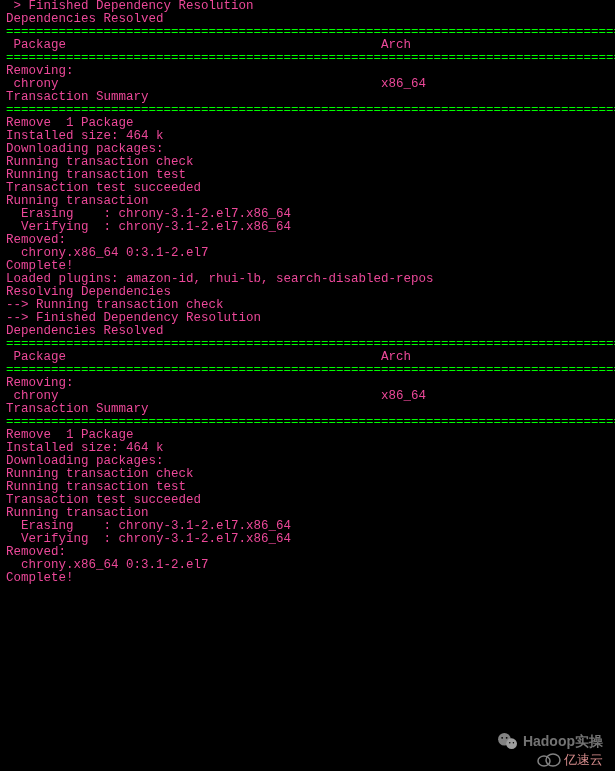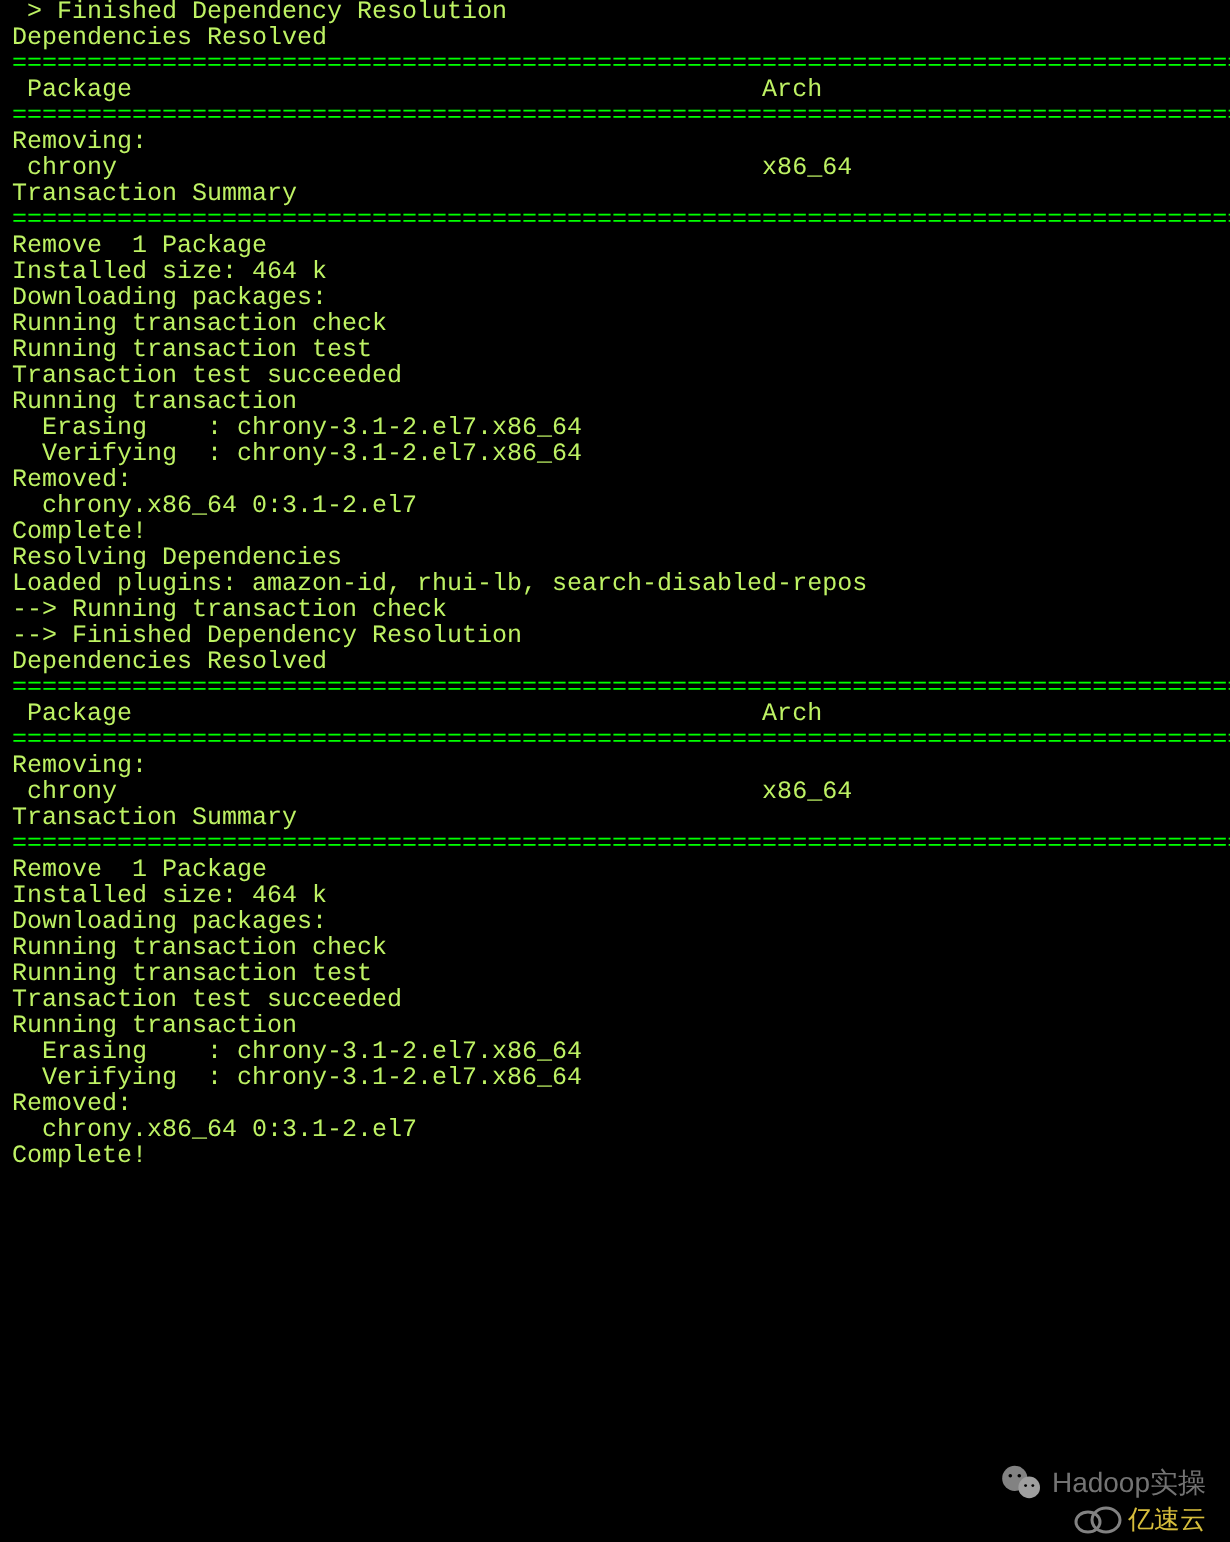--- a/index.html
+++ b/index.html
@@ -15,48 +15,49 @@
       font-size: 12.5px;
       line-height: 13px;
       color: #00ff00;
       overflow: hidden;
       position: relative;
       padding-left: 6px;
       padding-top: 0px;
     }
     .terminal-line {
       white-space: pre;
-      color: #bef264;
+      color: #ec4899;
     }
     .separator {
       white-space: nowrap;
       overflow: hidden;
       color: #00ff00;
       letter-spacing: 0;
     }
     .watermark-top {
       position: absolute;
       right: 12px;
       top: 732px;
       display: flex;
       align-items: center;
       gap: 4px;
       color: #888888;
       font-family: 'Microsoft YaHei', Arial, sans-serif;
       font-size: 14px;
       opacity: 0.85;
+      font-weight: bold;
     }
     .watermark-bottom {
       position: absolute;
       right: 12px;
       top: 751px;
       display: flex;
       align-items: center;
       gap: 2px;
-      color: #fde047;
+      color: #fca5a5;
       font-family: 'Microsoft YaHei', Arial, sans-serif;
       font-size: 13px;
       opacity: 0.85;
       text-align: right;
     }
     .wm-icon {
       display: inline-flex;
       align-items: center;
     }
     .wm-icon svg {
@@ -87,22 +88,22 @@
   <div class="terminal-line">Running transaction test</div>
   <div class="terminal-line">Transaction test succeeded</div>
   <div class="terminal-line">Running transaction</div>
   <div class="terminal-line">  Erasing    : chrony-3.1-2.el7.x86_64</div>
   <div class="terminal-line">  Verifying  : chrony-3.1-2.el7.x86_64</div>
   <div class="terminal-line"></div>
   <div class="terminal-line">Removed:</div>
   <div class="terminal-line">  chrony.x86_64 0:3.1-2.el7</div>
   <div class="terminal-line"></div>
   <div class="terminal-line">Complete!</div>
+  <div class="terminal-line">Loaded plugins: amazon-id, rhui-lb, search-disabled-repos</div>
   <div class="terminal-line">Resolving Dependencies</div>
-  <div class="terminal-line">Loaded plugins: amazon-id, rhui-lb, search-disabled-repos</div>
   <div class="terminal-line">--&gt; Running transaction check</div>
   <div class="terminal-line">--&gt; Finished Dependency Resolution</div>
   <div class="terminal-line"></div>
   <div class="terminal-line">Dependencies Resolved</div>
   <div class="terminal-line"></div>
   <div class="terminal-line separator">================================================================================================</div>
   <div class="terminal-line"> Package                                          Arch</div>
   <div class="terminal-line separator">================================================================================================</div>
   <div class="terminal-line">Removing:</div>
   <div class="terminal-line"> chrony                                           x86_64</div>

